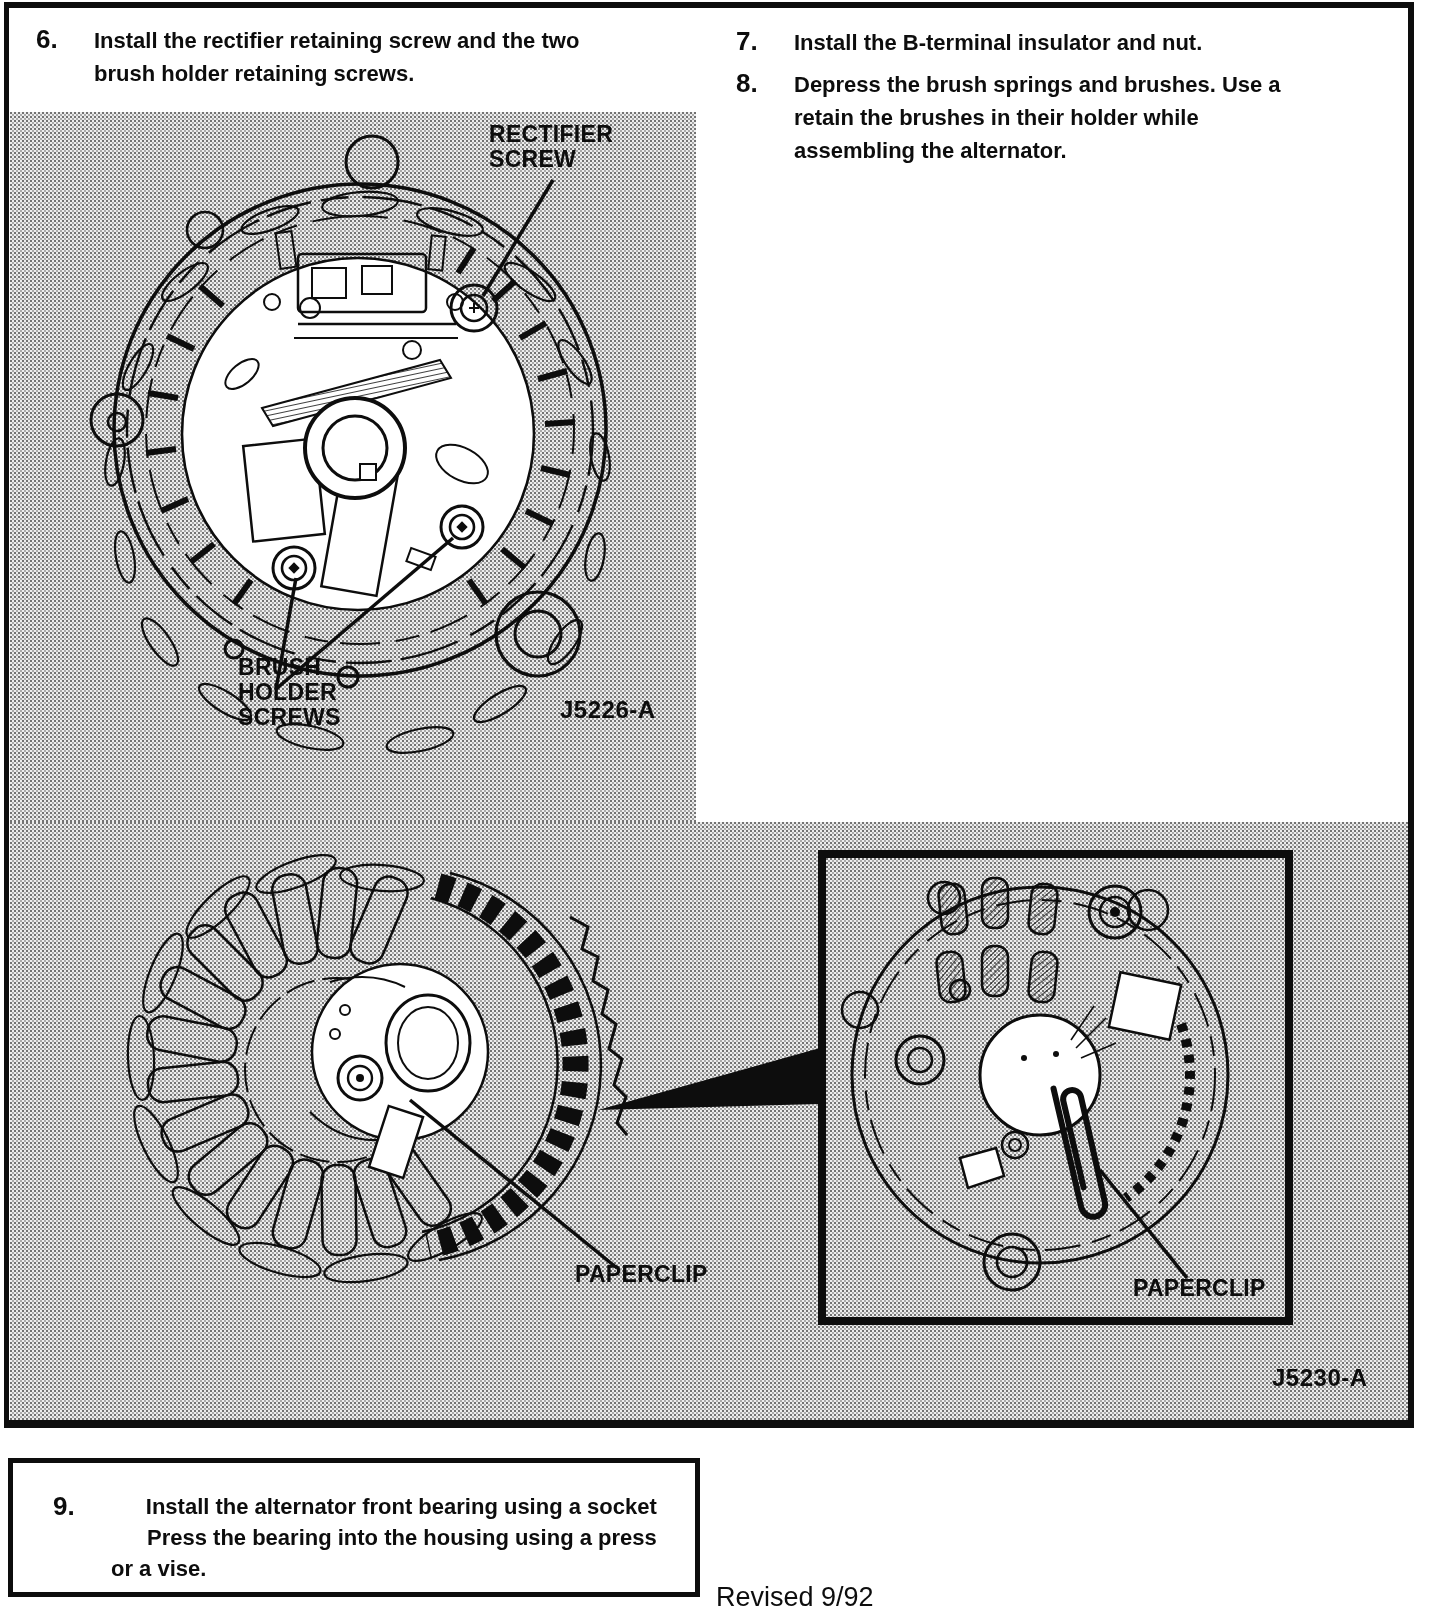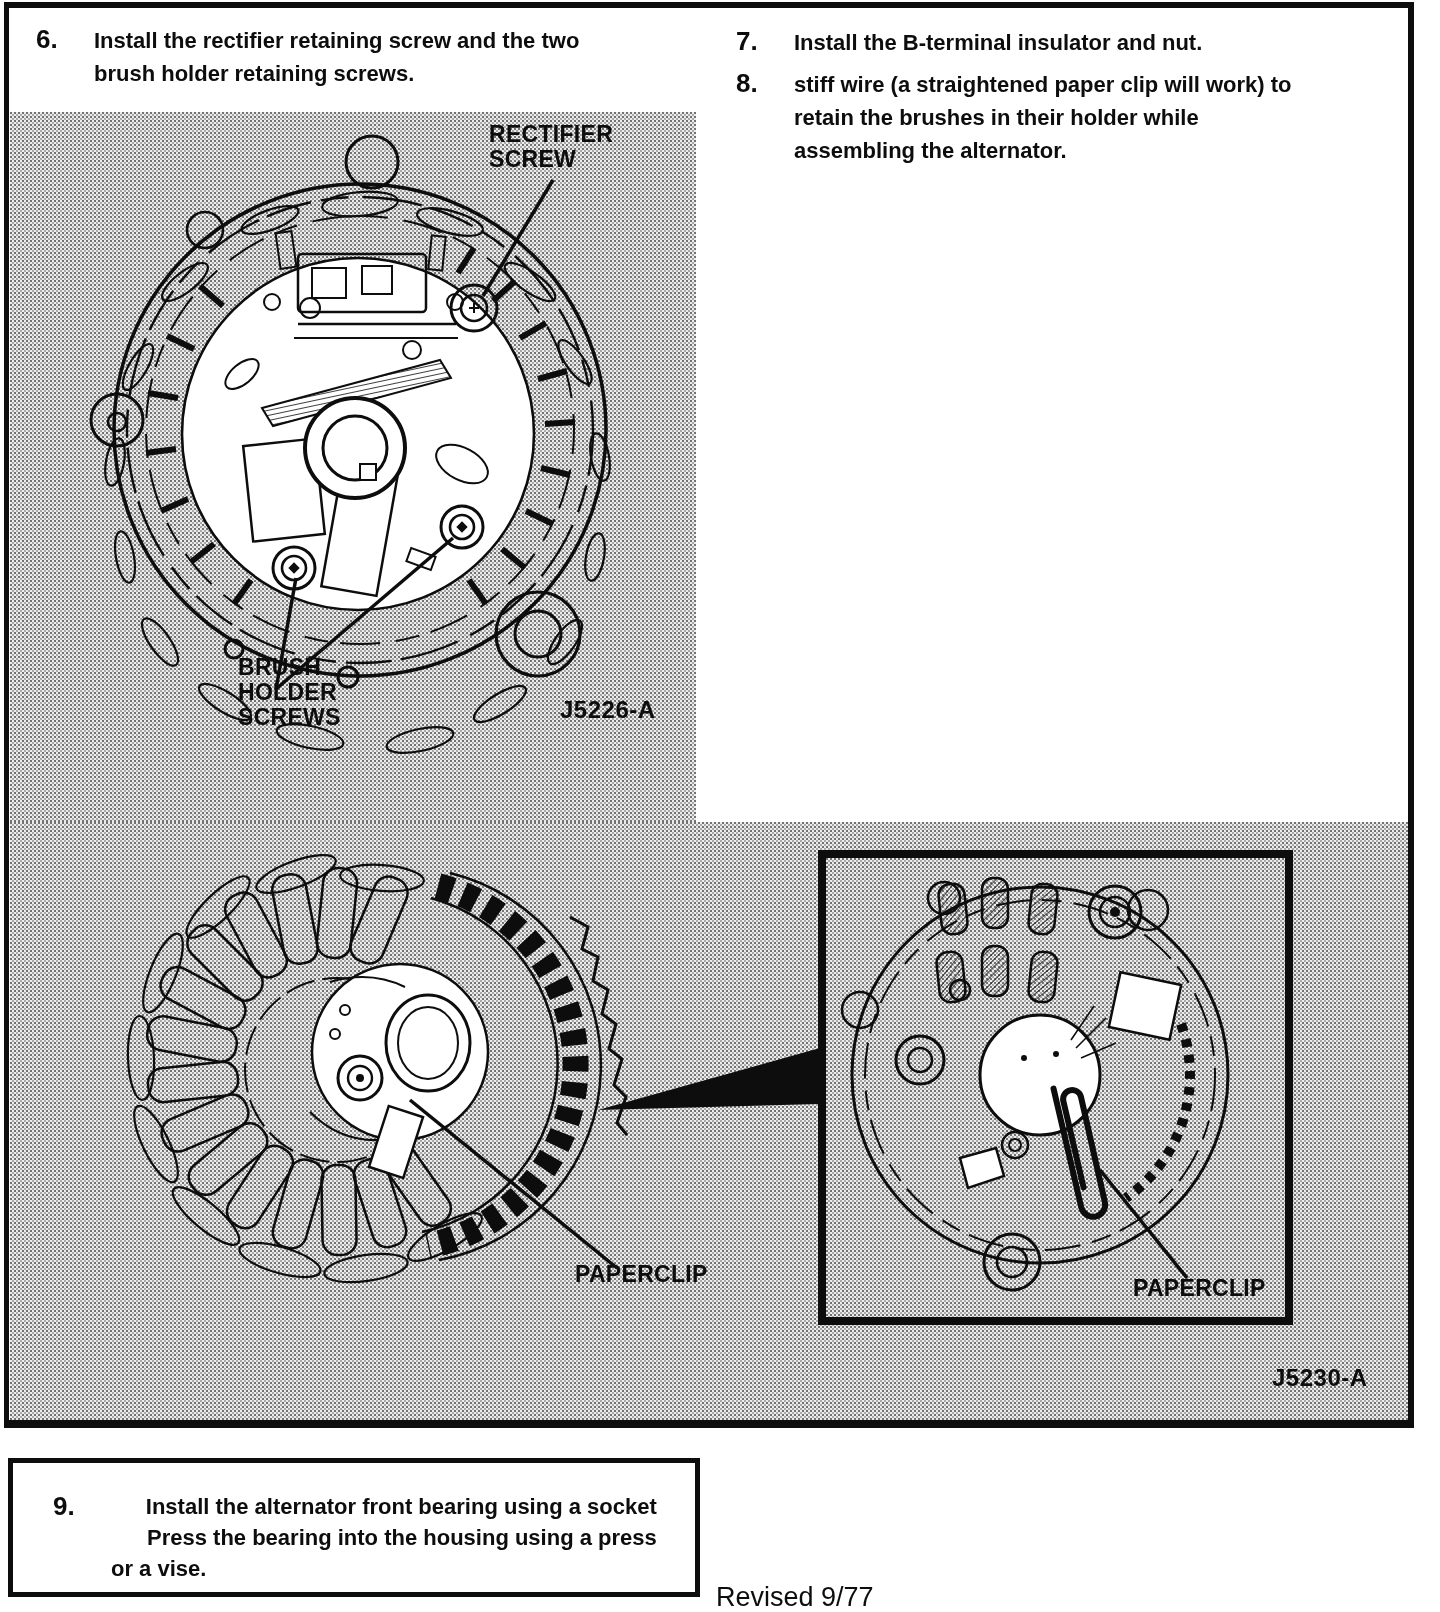--- a/index.html
+++ b/index.html
@@ -42,21 +42,21 @@
   <div class="step-line">brush holder retaining screws.</div>
 </div>
 
 <div class="abs step-num" style="left:736px;top:26px;">7.</div>
 <div class="abs" style="left:794px;top:26px;">
   <div class="step-line">Install the B-terminal insulator and nut.</div>
 </div>
 
 <div class="abs step-num" style="left:736px;top:68px;">8.</div>
 <div class="abs" style="left:794px;top:68px;">
-  <div class="step-line">stiff wire (a straightened paper clip will work) to</div>
+  <div class="step-line">Depress the brush springs and brushes. Use a</div>
   <div class="step-line">retain the brushes in their holder while</div>
   <div class="step-line">assembling the alternator.</div>
 </div>
 
 <svg style="left:10px;top:112px;" width="686" height="710" viewBox="0 0 686 710">
   <defs>
     <pattern id="h1" width="5" height="5" patternUnits="userSpaceOnUse" patternTransform="rotate(78)">
       <line x1="0" y1="0" x2="0" y2="5" stroke="#0d0d0d" stroke-width="1.6"></line>
     </pattern>
   </defs>
@@ -295,13 +295,13 @@
 
 <div class="abs box9" style="left:8px;top:1458px;width:682px;height:129px;">
   <div class="abs step-num" style="left:40px;top:28px;">9.</div>
   <div class="abs" style="left:98px;top:28px;">
     <div class="step-line" style="line-height:31px;text-align:right;">Install the alternator front bearing using a socket</div>
     <div class="step-line" style="line-height:31px;margin-left:36px;">Press the bearing into the housing using a press</div>
     <div class="step-line" style="line-height:31px;">or a vise.</div>
   </div>
 </div>
 
-<div class="abs revised" style="left:716px;top:1582px;">Revised 9/77</div>
+<div class="abs revised" style="left:716px;top:1582px;">Revised 9/92</div>
 
 </body></html>

